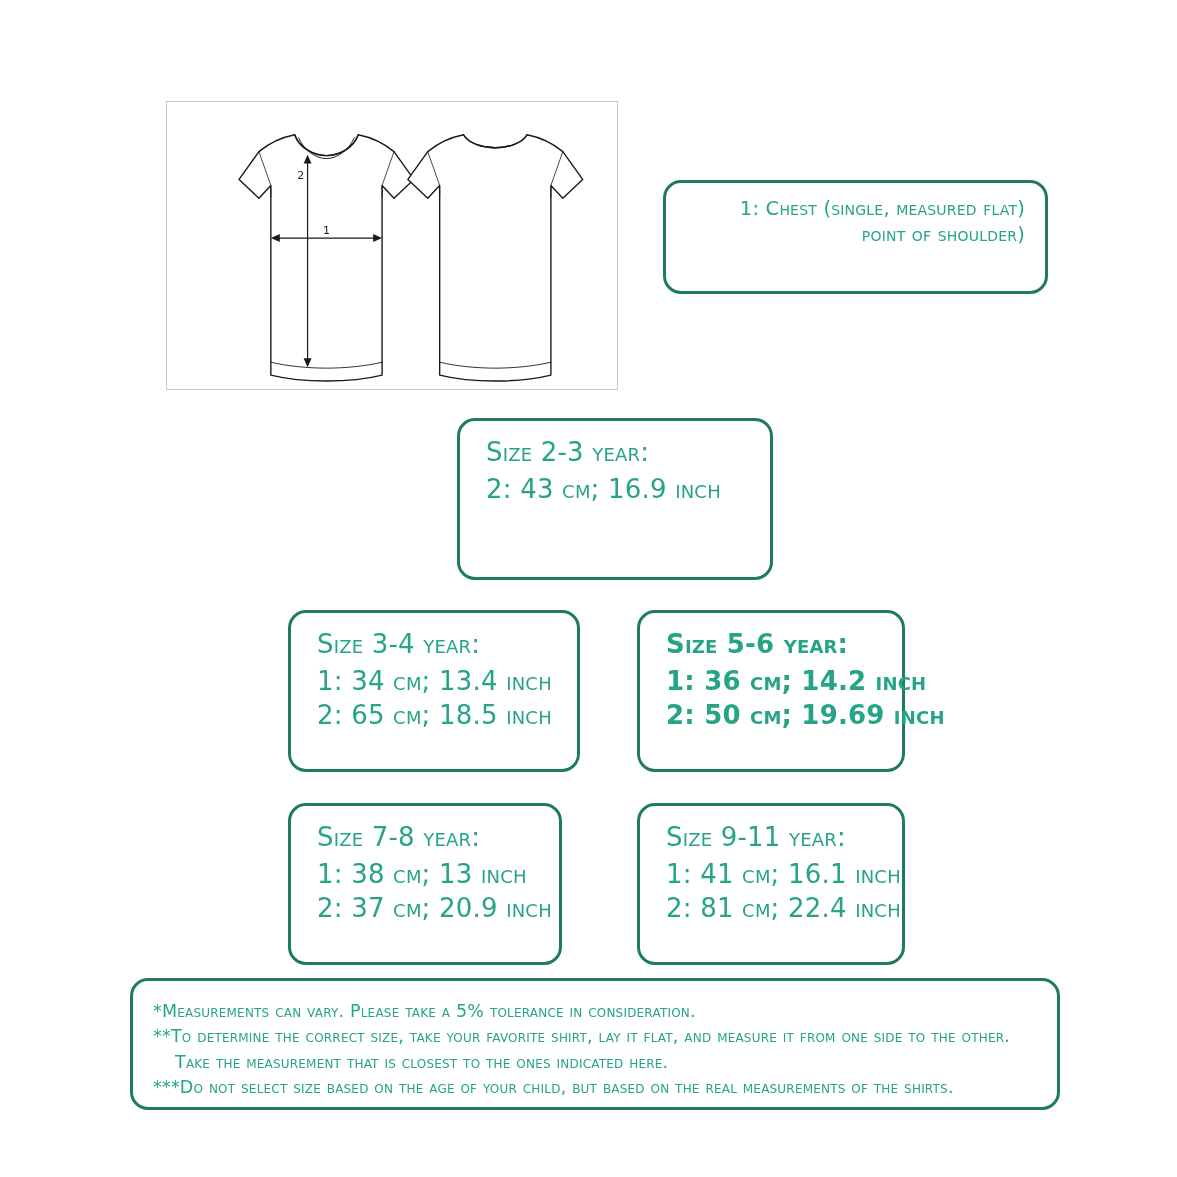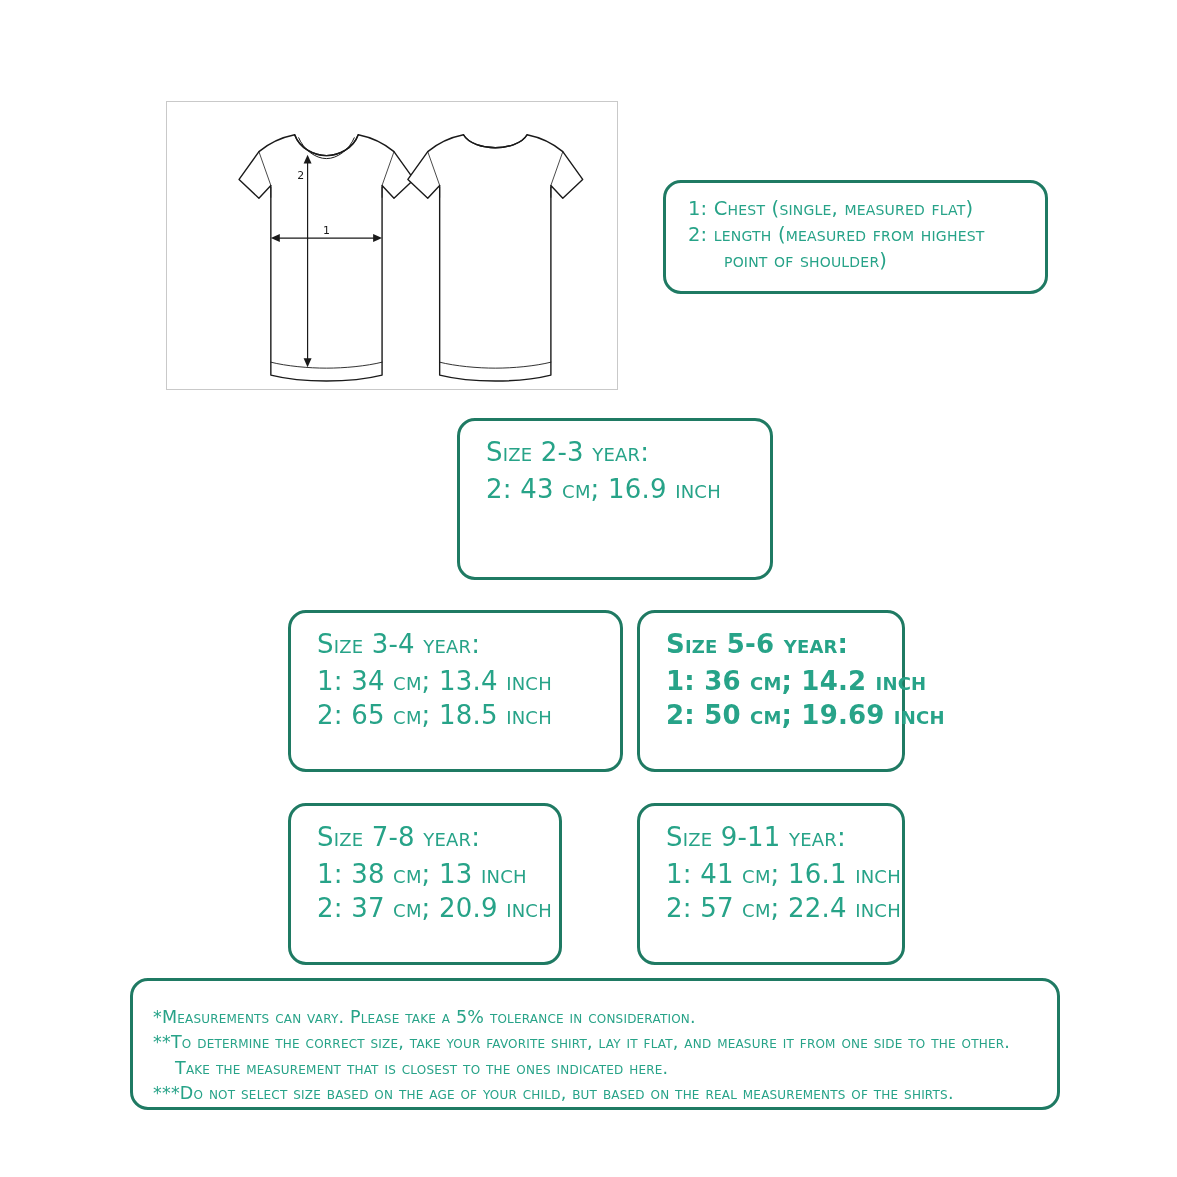--- a/index.html
+++ b/index.html
@@ -47,42 +47,42 @@
   }
 
   .legend-box {
     left: 663px;
     top: 180px;
     width: 385px;
     height: 114px;
     padding: 13px 20px 10px 22px;
     font-size: 19.5px;
   }
-  .legend-box .line { white-space: nowrap; }
+  .legend-box .line { white-space: nowrap; text-align: right; }
   .legend-box .indent { padding-left: 36px; }
 
   .size-box {
     padding: 14px 4px 10px 26px;
     font-size: 26px;
   }
   .size-box .title { margin-bottom: 2px; }
   .size-box .row { white-space: nowrap; }
 
   .size-box-1 { left: 457px; top: 418px; width: 316px; height: 162px; }
-  .size-box-2 { left: 288px; top: 610px; width: 335px; height: 162px; }
+  .size-box-2 { left: 288px; top: 610px; width: 292px; height: 162px; }
   .size-box-3 { left: 637px; top: 610px; width: 268px; height: 162px; font-weight: bold; }
   .size-box-4 { left: 288px; top: 803px; width: 274px; height: 162px; }
   .size-box-5 { left: 637px; top: 803px; width: 268px; height: 162px; }
 
   .notes-box {
     left: 130px;
     top: 978px;
     width: 930px;
     height: 132px;
-    padding: 24px 20px 10px 20px;
+    padding: 18px 20px 10px 20px;
     font-size: 17.5px;
     line-height: 1.45;
   }
   .notes-box .note { white-space: nowrap; }
   .notes-box .note-indent { padding-left: 22px; }
 </style>
 </head>
 <body>
 
 <div class="drawing-panel">
@@ -117,21 +117,20 @@
         <polygon points="141,267 137,258 145,258" fill="#1a1a1a" stroke="none"></polygon>
       </g>
     </g>
     <text x="160" y="133" text-anchor="middle" font-size="11" font-family="DejaVu Sans, sans-serif" fill="#1a1a1a">1</text>
     <text x="134" y="78" text-anchor="middle" font-size="11" font-family="DejaVu Sans, sans-serif" fill="#1a1a1a">2</text>
   </svg>
 </div>
 
 <div class="box legend-box">
   <div class="line">1: Chest (single, measured flat)</div>
-  <div class="line">2: length (measured from highest</div>
   <div class="line indent">point of shoulder)</div>
 </div>
 
 <div class="box size-box size-box-1">
   <div class="title">Size 2-3 year:</div>
   <div class="row">2: 43 cm; 16.9 inch</div>
 </div>
 
 <div class="box size-box size-box-2">
   <div class="title">Size 3-4 year:</div>
@@ -147,21 +146,21 @@
 
 <div class="box size-box size-box-4">
   <div class="title">Size 7-8 year:</div>
   <div class="row">1: 38 cm; 13 inch</div>
   <div class="row">2: 37 cm; 20.9 inch</div>
 </div>
 
 <div class="box size-box size-box-5">
   <div class="title">Size 9-11 year:</div>
   <div class="row">1: 41 cm; 16.1 inch</div>
-  <div class="row">2: 57 cm; 22.4 inch</div>
+  <div class="row">2: 81 cm; 22.4 inch</div>
 </div>
 
 <div class="box notes-box">
   <div class="note">*Measurements can vary. Please take a 5% tolerance in consideration.</div>
   <div class="note">**To determine the correct size, take your favorite shirt, lay it flat, and measure it from one side to the other.</div>
   <div class="note note-indent">Take the measurement that is closest to the ones indicated here.</div>
   <div class="note">***Do not select size based on the age of your child, but based on the real measurements of the shirts.</div>
 </div>
 
 </body></html>

